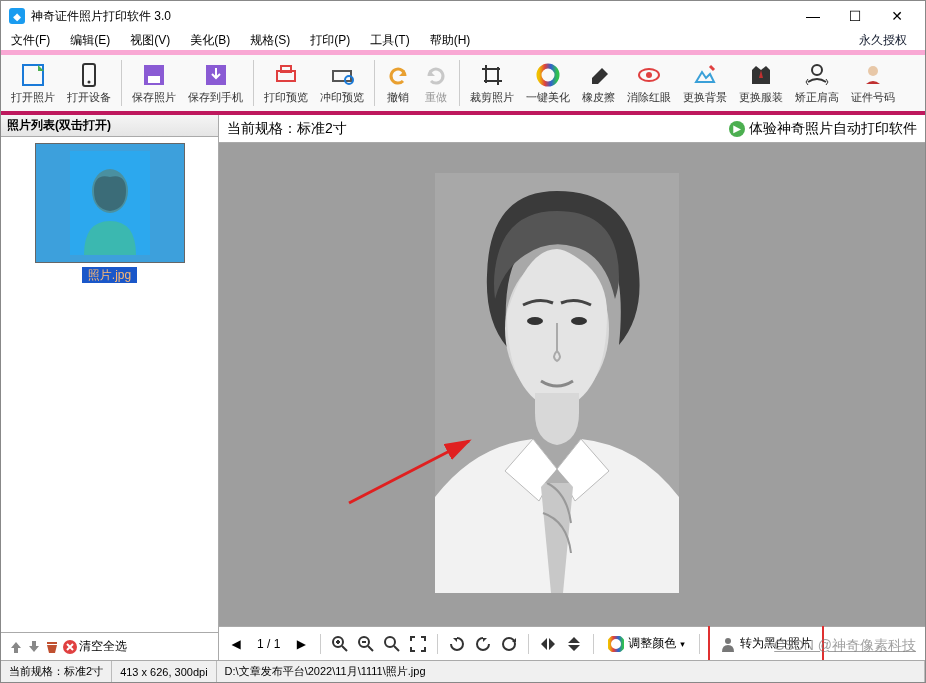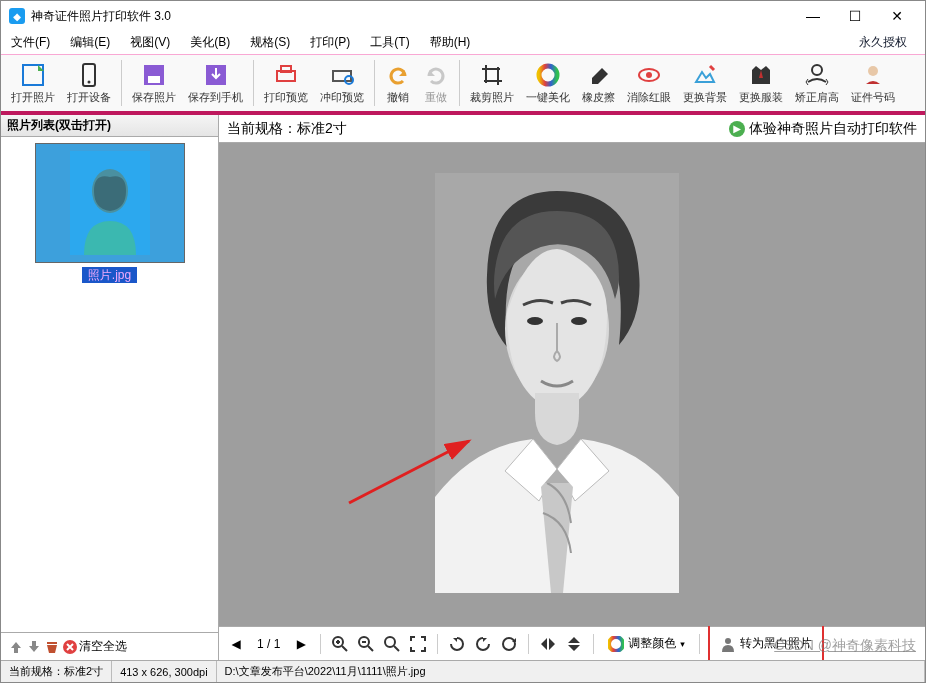--- a/index.html
+++ b/index.html
@@ -2,37 +2,37 @@
 <html><head>
 <meta charset="utf-8">
 <style>
 * { box-sizing: border-box; margin: 0; padding: 0; }
 body { font-family: "Microsoft YaHei", sans-serif; font-size: 12px; background: #fff; width: 926px; height: 683px; overflow: hidden; border: 1px solid #888; display: flex; flex-direction: column; }
 .titlebar { height: 30px; display: flex; align-items: center; padding: 0 8px; background: #fff; }
 .titlebar .app-icon { width: 16px; height: 16px; background: #1a9cf0; border-radius: 3px; margin-right: 6px; display:flex;align-items:center;justify-content:center;color:#fff;font-size:10px;}
 .titlebar .title { flex: 1; }
 .win-btns { display:flex; gap:2px;}
 .win-btn { width: 40px; height: 28px; display:flex; align-items:center; justify-content:center; font-size:14px; }
-.menubar { height: 24px; display: flex; align-items: center; padding: 0 4px; gap: 8px; border-bottom:1px solid #f9a8d4;}
+.menubar { height: 24px; display: flex; align-items: center; padding: 0 4px; gap: 8px; border-bottom:5px solid #f9a8d4;}
 .menubar span { padding: 2px 6px; }
 .menubar .right { margin-left: auto; margin-right: 8px; color: #0f172a; }
 .toolbar { height: 60px; display: flex; align-items: center; padding: 2px 4px; border-bottom:4px solid #be185d; background:#f9f9f9;}
 .tool { display:flex; flex-direction:column; align-items:center; justify-content:center; padding:0 6px; font-size:11px; color:#333; }
 .tool svg { width:26px; height:26px; margin-bottom:2px;}
 .tool.disabled{opacity:.5;}
 .sep { width:1px; height:46px; background:#ccc; margin:0 4px;}
 .main { flex:1; display:flex; min-height:0;}
 .sidebar { width:218px; border-right:1px solid #aaa; display:flex; flex-direction:column;}
 .side-header{height:22px;background:linear-gradient(#f5f5f5,#e5e5e5);border-bottom:1px solid #aaa;padding:0 6px;display:flex;align-items:center;font-weight:bold;}
 .side-list{flex:1;overflow:auto;padding:6px;}
 .thumb-item{width:150px;margin:0 auto;}
 .thumb-frame{width:150px;height:120px;border:1px solid #666;background:#3da0dc;display:flex;align-items:center;justify-content:center;position:relative;}
 .thumb-inner{width:80px;height:104px;background:#2ca8ee;overflow:hidden;}
 .thumb-caption{text-align:center;margin-top:4px;}
-.thumb-caption span{background:#1a57c9;color:#f0abfc;padding:1px 6px;}
+.thumb-caption span{background:#1a57c9;color:#fdba74;padding:1px 6px;}
 .side-foot{height:28px;border-top:1px solid #aaa;display:flex;align-items:center;gap:0;padding:0 6px;}
 .side-foot .ic{width:18px;height:18px;display:flex;align-items:center;justify-content:center;}
 .content{flex:1;display:flex;flex-direction:column;min-width:0;}
 .spec-bar{height:28px;border-bottom:1px solid #aaa;display:flex;align-items:center;padding:0 8px;font-size:14px;}
 .spec-bar .promo{margin-left:auto;display:flex;align-items:center;gap:4px;}
 .spec-bar .promo-ic{width:16px;height:16px;border-radius:50%;background:#4caf50;color:#fff;display:flex;align-items:center;justify-content:center;font-size:10px;}
 .canvas{flex:1;background:#9e9e9e;position:relative;overflow:hidden;}
 .photo-box{position:absolute;left:216px;top:30px;width:244px;height:420px;background:linear-gradient(#b8b8b8,#9a9a9a);}
 .arrow{position:absolute;left:120px;top:290px;}
 .bottom-tb{height:34px;border-top:1px solid #aaa;display:flex;align-items:center;padding:0 6px;gap:4px;}

